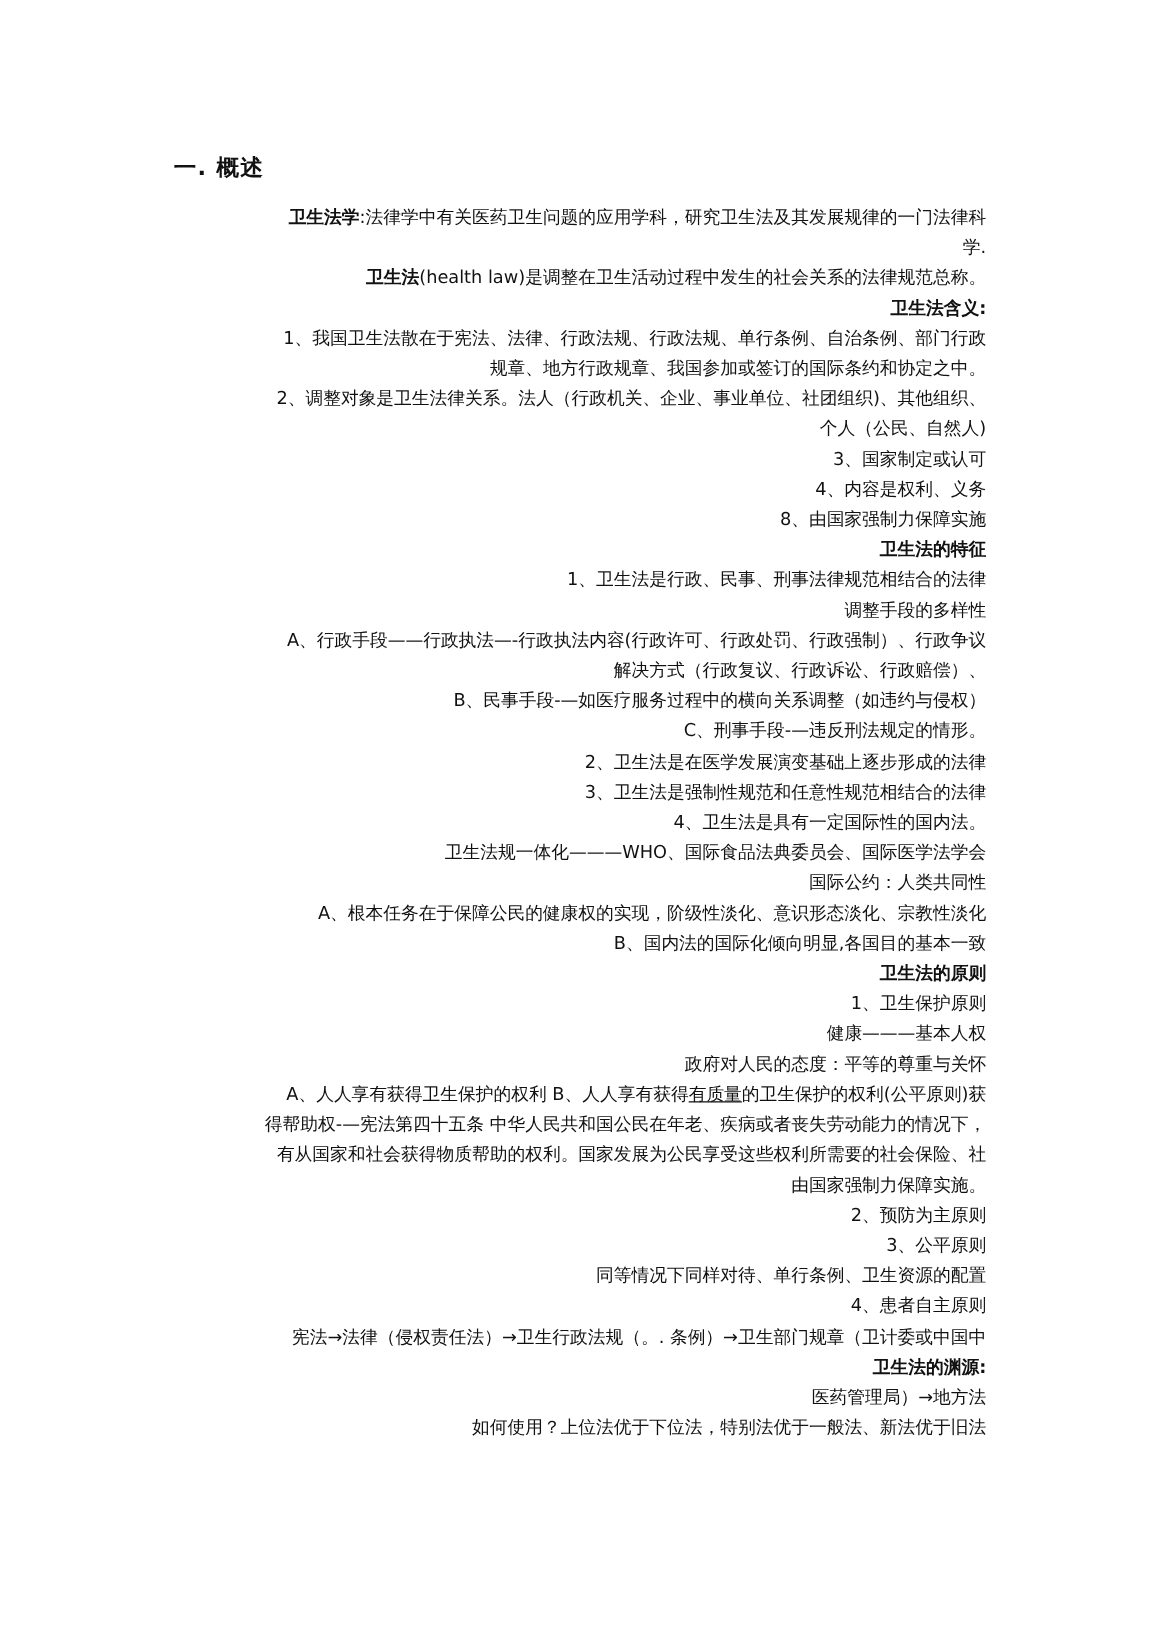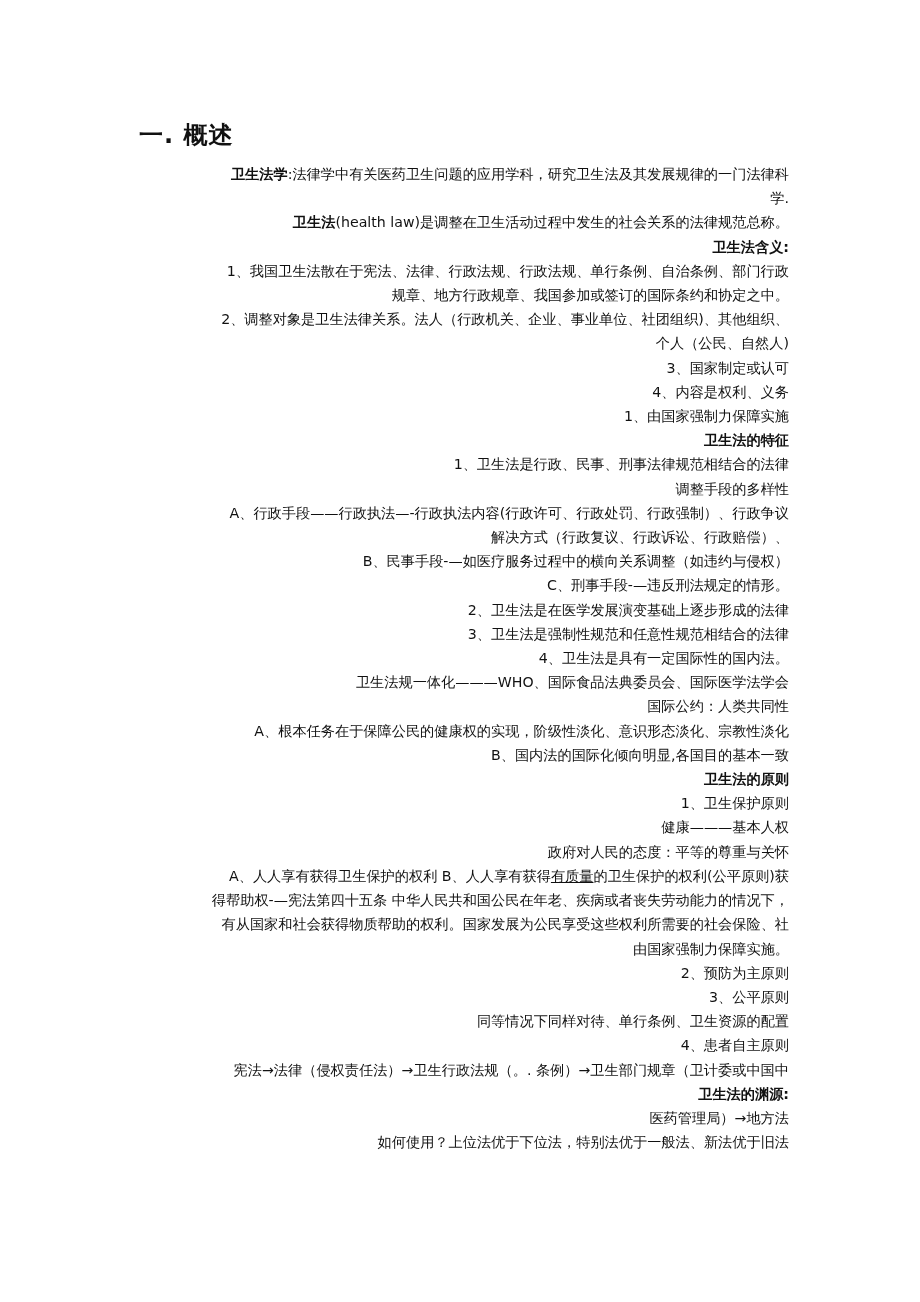--- a/index.html
+++ b/index.html
@@ -1,19 +1,19 @@
 <!DOCTYPE html>
 <html><head>
   <meta charset="utf-8">
   <style>
     html, body { margin: 0; padding: 0; background: #ffffff; }
     body { width: 920px; height: 1302px; position: relative; overflow: hidden;
            font-family: "DejaVu Sans", "Liberation Sans", sans-serif; color: #111; }
     .page { position: absolute; left: 139px; top: 120px; width: 650px; }
-    .title { font-size: 24px; font-weight: bold; height: 36px; line-height: 30px; margin-bottom: 6px; letter-spacing: 1px; }
+    .title { font-size: 18px; font-weight: bold; height: 36px; line-height: 30px; margin-bottom: 6px; letter-spacing: 1px; }
     .line { font-size: 14.2px; line-height: 24.2px; white-space: nowrap; text-align: right; }
     .b { font-weight: bold; }
     .u { text-decoration: underline; }
   </style>
 </head>
 <body>
 
 <div class="page">
   <div class="title">一. 概述</div>
 
@@ -21,21 +21,21 @@
   <div class="line">学.</div>
   <div class="line"><span class="b">卫生法</span><span>(health law)是调整在卫生活动过程中发生的社会关系的法律规范总称。</span></div>
 
   <div class="line b">卫生法含义:</div>
   <div class="line">1、我国卫生法散在于宪法、法律、行政法规、行政法规、单行条例、自治条例、部门行政</div>
   <div class="line">规章、地方行政规章、我国参加或签订的国际条约和协定之中。</div>
   <div class="line">2、调整对象是卫生法律关系。法人（行政机关、企业、事业单位、社团组织)、其他组织、</div>
   <div class="line">个人（公民、自然人)</div>
   <div class="line">3、国家制定或认可</div>
   <div class="line">4、内容是权利、义务</div>
-  <div class="line">1、由国家强制力保障实施</div>
+  <div class="line">8、由国家强制力保障实施</div>
 
   <div class="line b">卫生法的特征</div>
   <div class="line">1、卫生法是行政、民事、刑事法律规范相结合的法律</div>
   <div class="line">调整手段的多样性</div>
   <div class="line">A、行政手段——行政执法—-行政执法内容(行政许可、行政处罚、行政强制）、行政争议</div>
   <div class="line">解决方式（行政复议、行政诉讼、行政赔偿）、</div>
   <div class="line">B、民事手段-—如医疗服务过程中的横向关系调整（如违约与侵权）</div>
   <div class="line">C、刑事手段-—违反刑法规定的情形。</div>
   <div class="line">2、卫生法是在医学发展演变基础上逐步形成的法律</div>
   <div class="line">3、卫生法是强制性规范和任意性规范相结合的法律</div>

